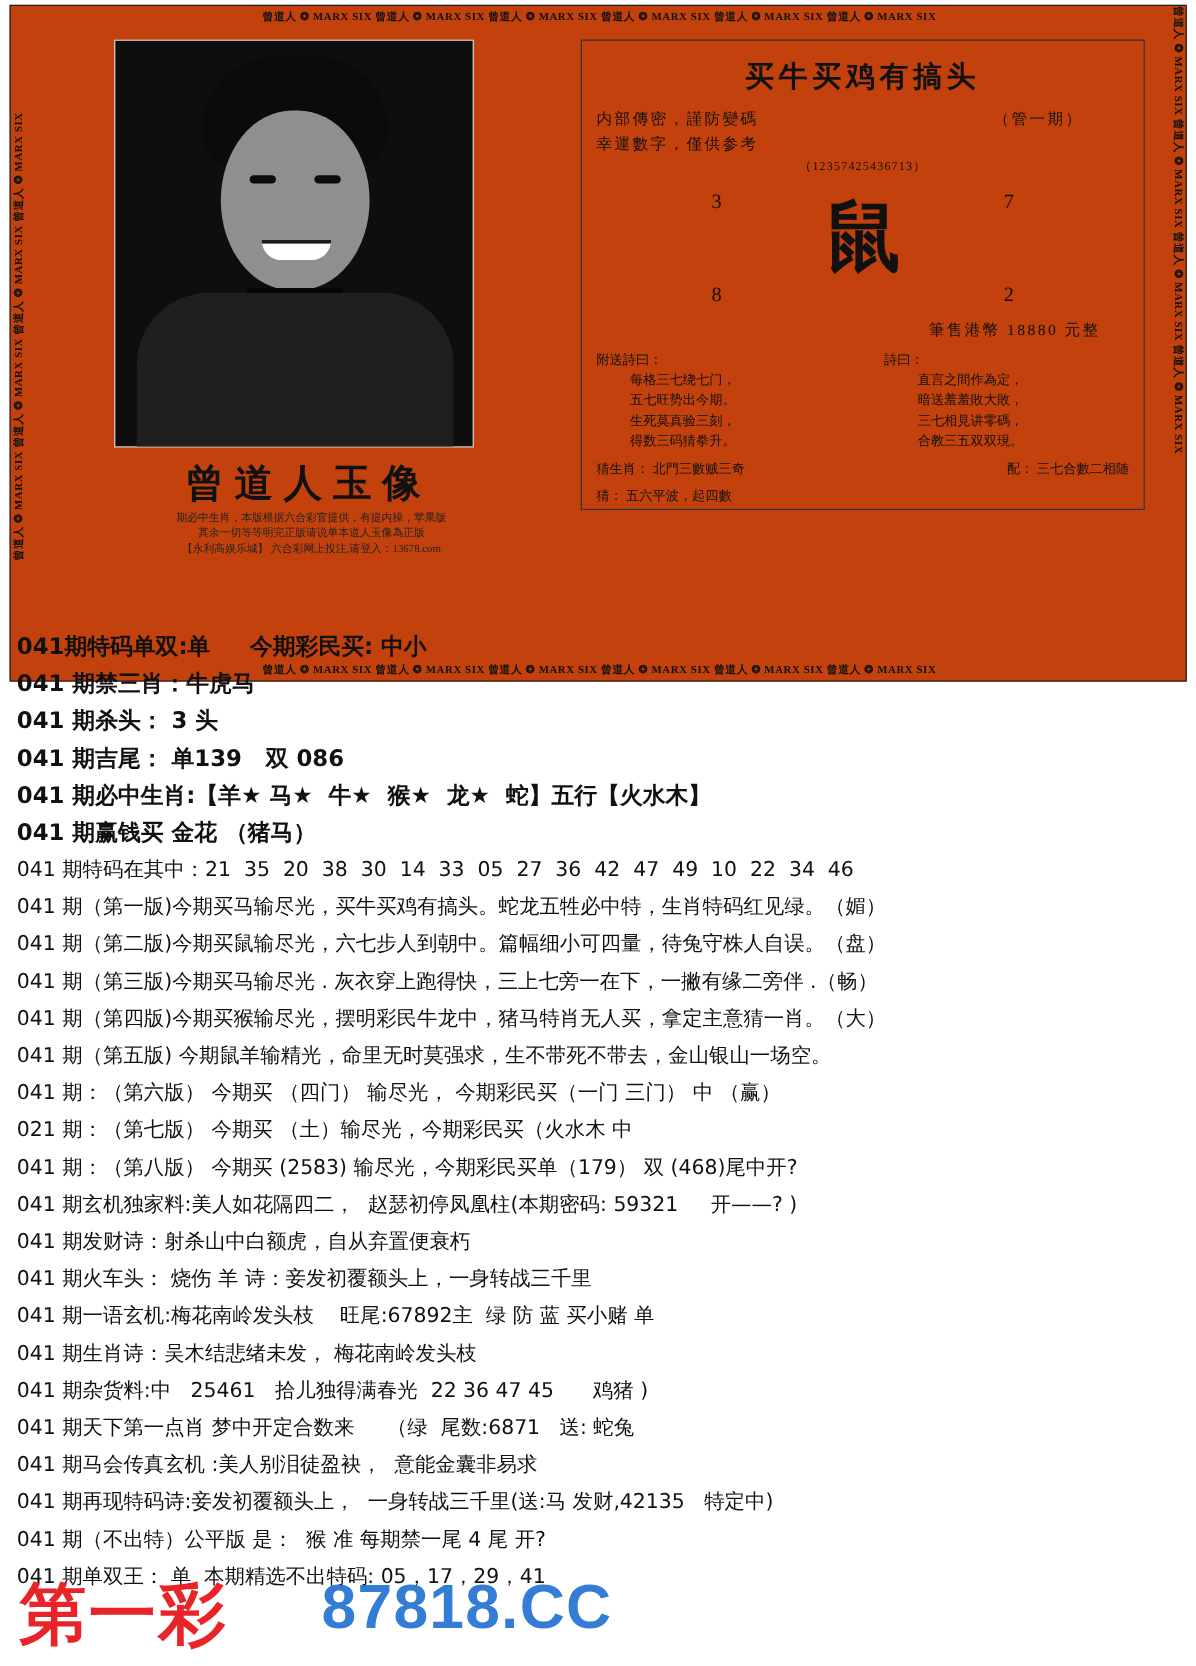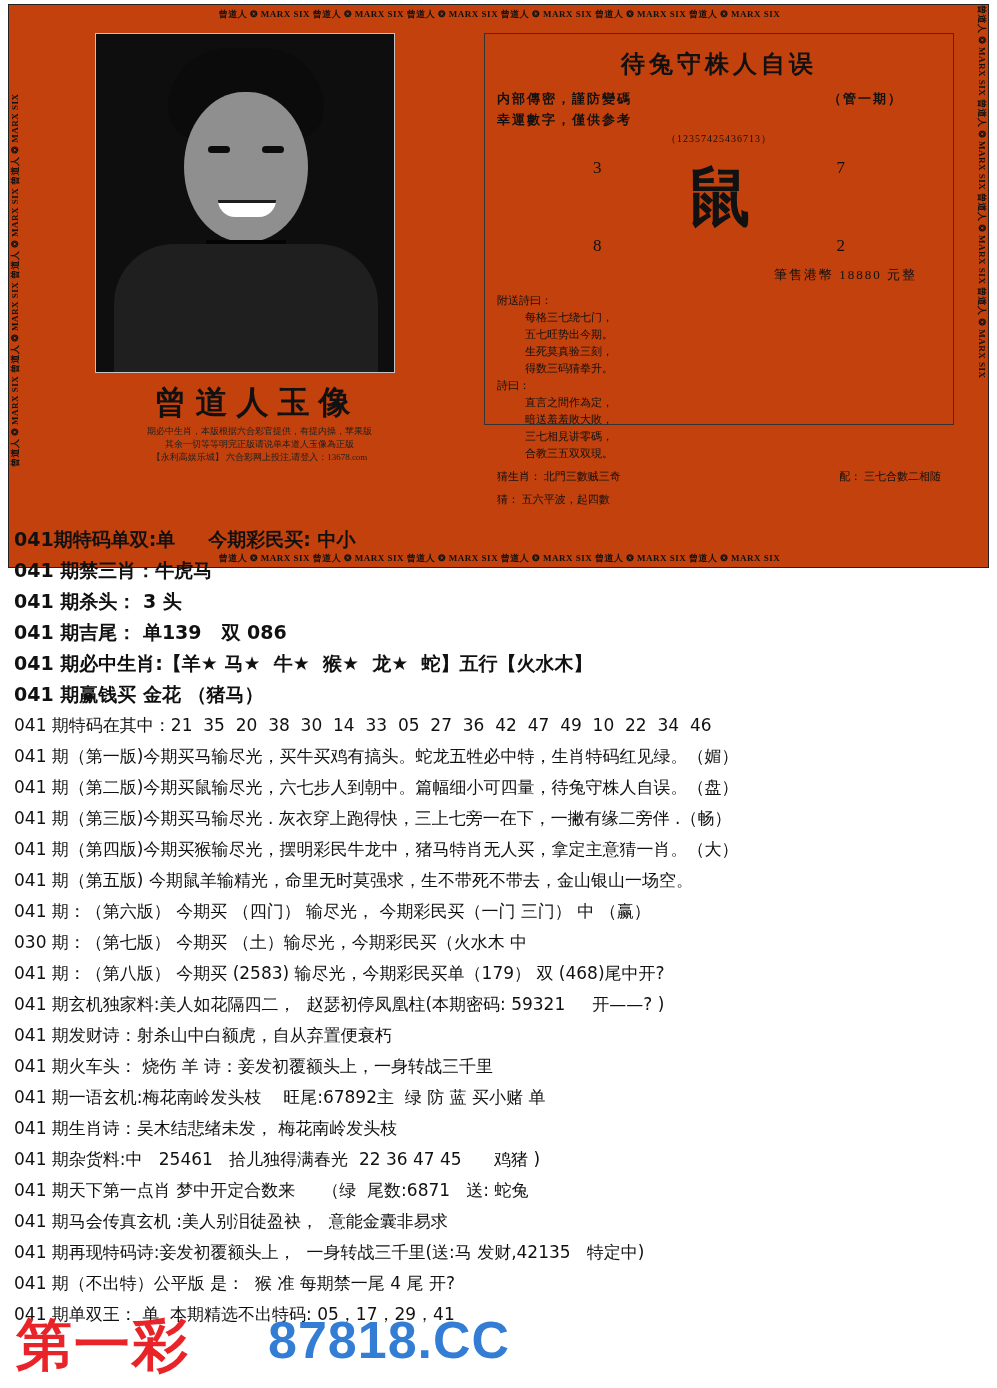--- a/index.html
+++ b/index.html
@@ -31,31 +31,31 @@
   .photo .eyeR{position:absolute;left:166px;top:112px;width:22px;height:7px;background:#1b1b1b;border-radius:4px;}
   .photo .mouth{position:absolute;left:122px;top:166px;width:58px;height:14px;background:#efefef;border-radius:0 0 30px 30px;border-top:3px solid #2a2a2a;}
   .photo .body{position:absolute;left:18px;top:210px;width:264px;height:130px;background:#2c2c2c;border-radius:60px 60px 0 0;}
   .photo .collar{position:absolute;left:110px;top:206px;width:80px;height:40px;background:#151515;border-radius:0 0 40px 40px;}
   .photo-title{position:absolute;left:0;top:348px;width:400px;text-align:center;font-family:"Liberation Serif",serif;font-weight:bold;font-size:32px;letter-spacing:9px;color:#111;}
   .photo-notes{position:absolute;left:0;top:392px;width:405px;font-family:"Liberation Serif",serif;font-size:9px;line-height:13px;color:#222;text-align:center;}
 
   
   .card{position:absolute;left:455px;top:8px;width:470px;height:392px;border:1px solid #333;box-sizing:border-box;padding:8px 12px;}
   .card-title{text-align:center;font-family:"Liberation Serif",serif;font-weight:bold;font-size:24px;letter-spacing:4px;margin:6px 0 10px;}
-  .card-l1,.card-l2{font-family:"Liberation Serif",serif;font-size:13px;letter-spacing:2px;margin:3px 0;font-weight:bold;}
+  .card-l1,.card-l2{font-family:"Liberation Serif",serif;font-size:13px;letter-spacing:2px;margin:3px 0;}
   .card-l1 .paren{float:right;margin-right:38px;}
   .card-num{text-align:center;font-family:"Liberation Serif",serif;font-size:10px;letter-spacing:1px;margin:2px 0 6px;}
   .zodiac{position:relative;height:110px;margin:2px auto 4px;width:300px;}
   .zodiac .big{position:absolute;left:0;right:0;top:2px;text-align:center;font-family:"Liberation Serif",serif;font-size:64px;font-weight:bold;}
   .zodiac .c3{position:absolute;left:24px;top:6px;font-size:17px;font-family:"Liberation Serif",serif;}
   .zodiac .c7{position:absolute;right:24px;top:6px;font-size:17px;font-family:"Liberation Serif",serif;}
   .zodiac .c8{position:absolute;left:24px;bottom:6px;font-size:17px;font-family:"Liberation Serif",serif;}
   .zodiac .c2{position:absolute;right:24px;bottom:6px;font-size:17px;font-family:"Liberation Serif",serif;}
   .price{text-align:right;font-family:"Liberation Serif",serif;font-size:13px;letter-spacing:2px;margin:4px 24px 8px 0;}
-  .poem-wrap{display:flex;justify-content:space-between;font-family:"Liberation Serif",serif;font-size:11px;line-height:17px;flex-direction:column;}
+  .poem-wrap{display:flex;justify-content:space-between;font-family:"Liberation Serif",serif;font-size:11px;line-height:17px;}
   .poem-col{width:46%;}
   .poem-col .hd{font-size:11px;}
   .poem-col .ln{padding-left:28px;}
   .guess{margin-top:6px;font-family:"Liberation Serif",serif;font-size:11px;line-height:17px;display:flex;justify-content:space-between;}
 
   
   .lines{position:absolute;left:10px;top:524px;width:977px;}
   .ln-row{font-size:17px;line-height:21px;padding:5px 4px;font-family:"DejaVu Sans","Liberation Sans",sans-serif;white-space:pre;color:#111;}
   .big-line{font-size:19px;font-weight:bold;}
 
@@ -90,21 +90,21 @@
       </div>
       <div class="photo-title">曾道人玉像</div>
       <div class="photo-notes">
         <div>期必中生肖，本版根据六合彩官提供，有提内操，苹果版</div>
         <div>其余一切等等明完正版请说单本道人玉像為正版</div>
         <div>【永利高娱乐城】 六合彩网上投注,请登入：13678.com</div>
       </div>
     </div>
 
     <div class="card">
-      <div class="card-title">待兔守株人自误</div>
+      <div class="card-title">买牛买鸡有搞头</div>
       <div class="card-l1">
         <span>内部傳密，謹防變碼</span>
         <span class="paren">（管一期）</span>
       </div>
       <div class="card-l2">幸運數字，僅供参考</div>
       <div class="card-num">（12357425436713）</div>
 
       <div class="zodiac">
         <span class="c3">3</span>
         <span class="c7">7</span>
@@ -161,21 +161,21 @@
   <div class="ln-row big-line">041 期吉尾： 单139   双 086</div>
   <div class="ln-row big-line">041 期必中生肖:【羊★ 马★  牛★  猴★  龙★  蛇】五行【火水木】</div>
   <div class="ln-row big-line">041 期赢钱买 金花 （猪马）</div>
   <div class="ln-row">041 期特码在其中：21  35  20  38  30  14  33  05  27  36  42  47  49  10  22  34  46</div>
   <div class="ln-row">041 期（第一版)今期买马输尽光，买牛买鸡有搞头。蛇龙五牲必中特，生肖特码红见绿。（媚）</div>
   <div class="ln-row">041 期（第二版)今期买鼠输尽光，六七步人到朝中。篇幅细小可四量，待兔守株人自误。（盘）</div>
   <div class="ln-row">041 期（第三版)今期买马输尽光 . 灰衣穿上跑得快，三上七旁一在下，一撇有缘二旁伴 .（畅）</div>
   <div class="ln-row">041 期（第四版)今期买猴输尽光，摆明彩民牛龙中，猪马特肖无人买，拿定主意猜一肖。（大）</div>
   <div class="ln-row">041 期（第五版) 今期鼠羊输精光，命里无时莫强求，生不带死不带去，金山银山一场空。</div>
   <div class="ln-row">041 期：（第六版） 今期买 （四门） 输尽光， 今期彩民买（一门 三门） 中 （赢）</div>
-  <div class="ln-row">030 期：（第七版） 今期买 （土）输尽光，今期彩民买（火水木 中</div>
+  <div class="ln-row">021 期：（第七版） 今期买 （土）输尽光，今期彩民买（火水木 中</div>
   <div class="ln-row">041 期：（第八版） 今期买 (2583) 输尽光，今期彩民买单（179） 双 (468)尾中开?</div>
   <div class="ln-row">041 期玄机独家料:美人如花隔四二，  赵瑟初停凤凰柱(本期密码: 59321     开——? )</div>
   <div class="ln-row">041 期发财诗：射杀山中白额虎，自从弃置便衰朽</div>
   <div class="ln-row">041 期火车头： 烧伤 羊 诗：妾发初覆额头上，一身转战三千里</div>
   <div class="ln-row">041 期一语玄机:梅花南岭发头枝    旺尾:67892主  绿 防 蓝 买小赌 单</div>
   <div class="ln-row">041 期生肖诗：吴木结悲绪未发， 梅花南岭发头枝</div>
   <div class="ln-row">041 期杂货料:中   25461   拾儿独得满春光  22 36 47 45      鸡猪 )</div>
   <div class="ln-row">041 期天下第一点肖 梦中开定合数来     （绿  尾数:6871   送: 蛇兔</div>
   <div class="ln-row">041 期马会传真玄机 :美人别泪徒盈袂，  意能金囊非易求</div>
   <div class="ln-row">041 期再现特码诗:妾发初覆额头上，  一身转战三千里(送:马 发财,42135   特定中)</div>

